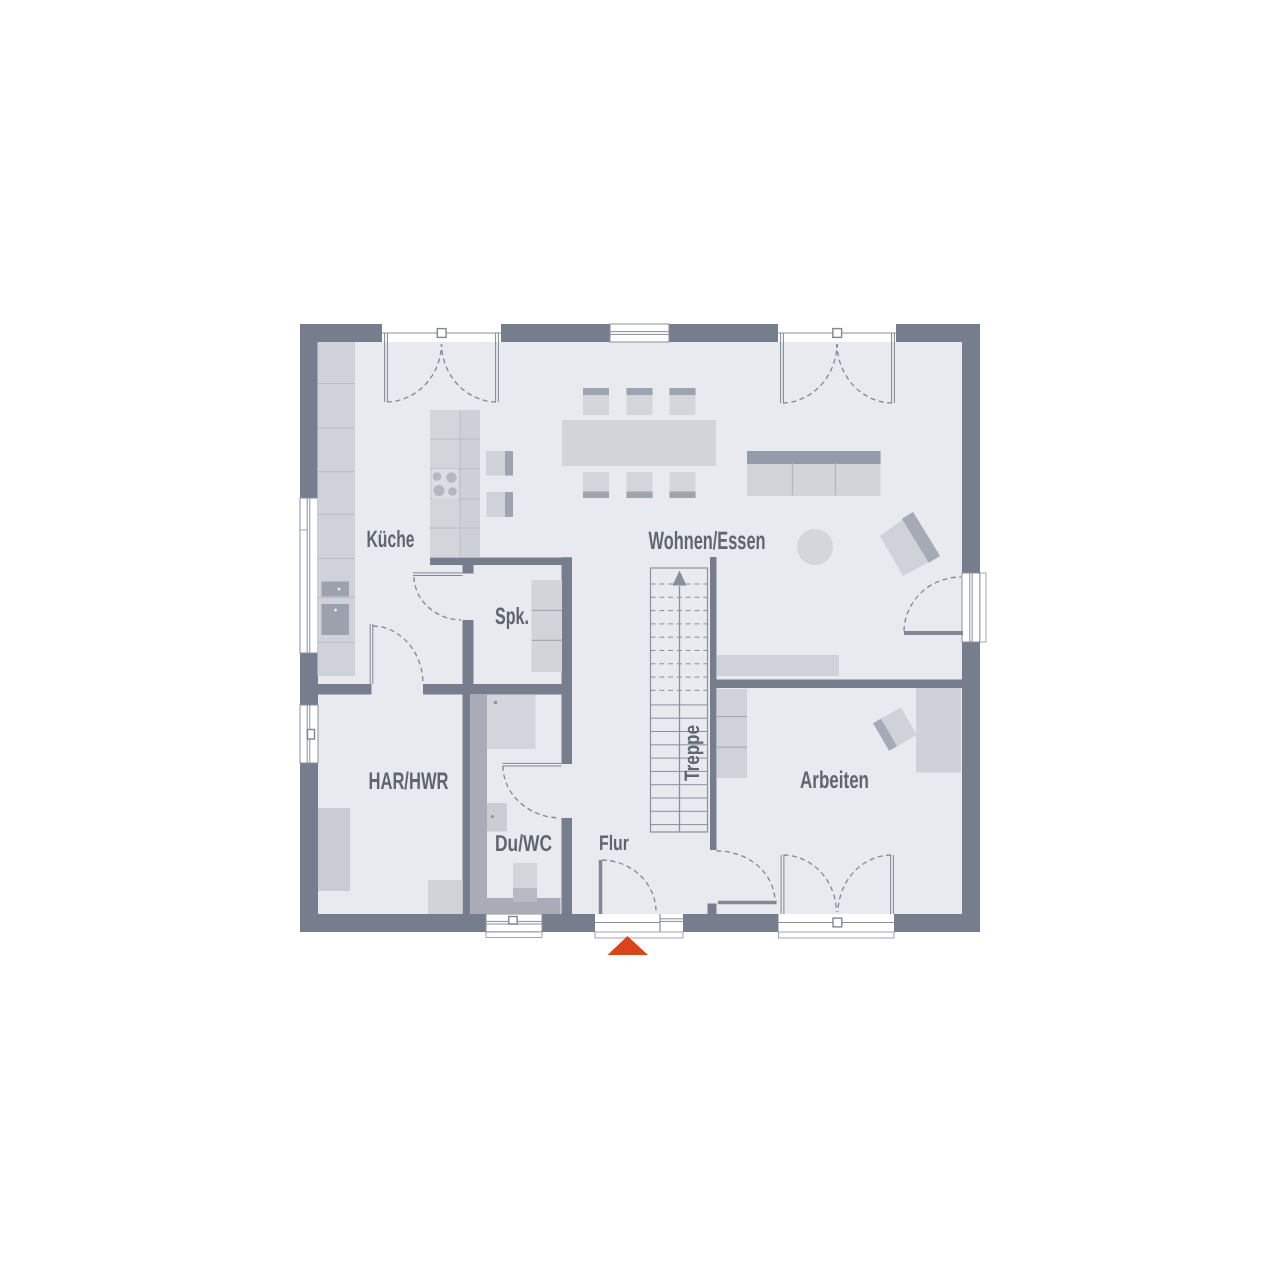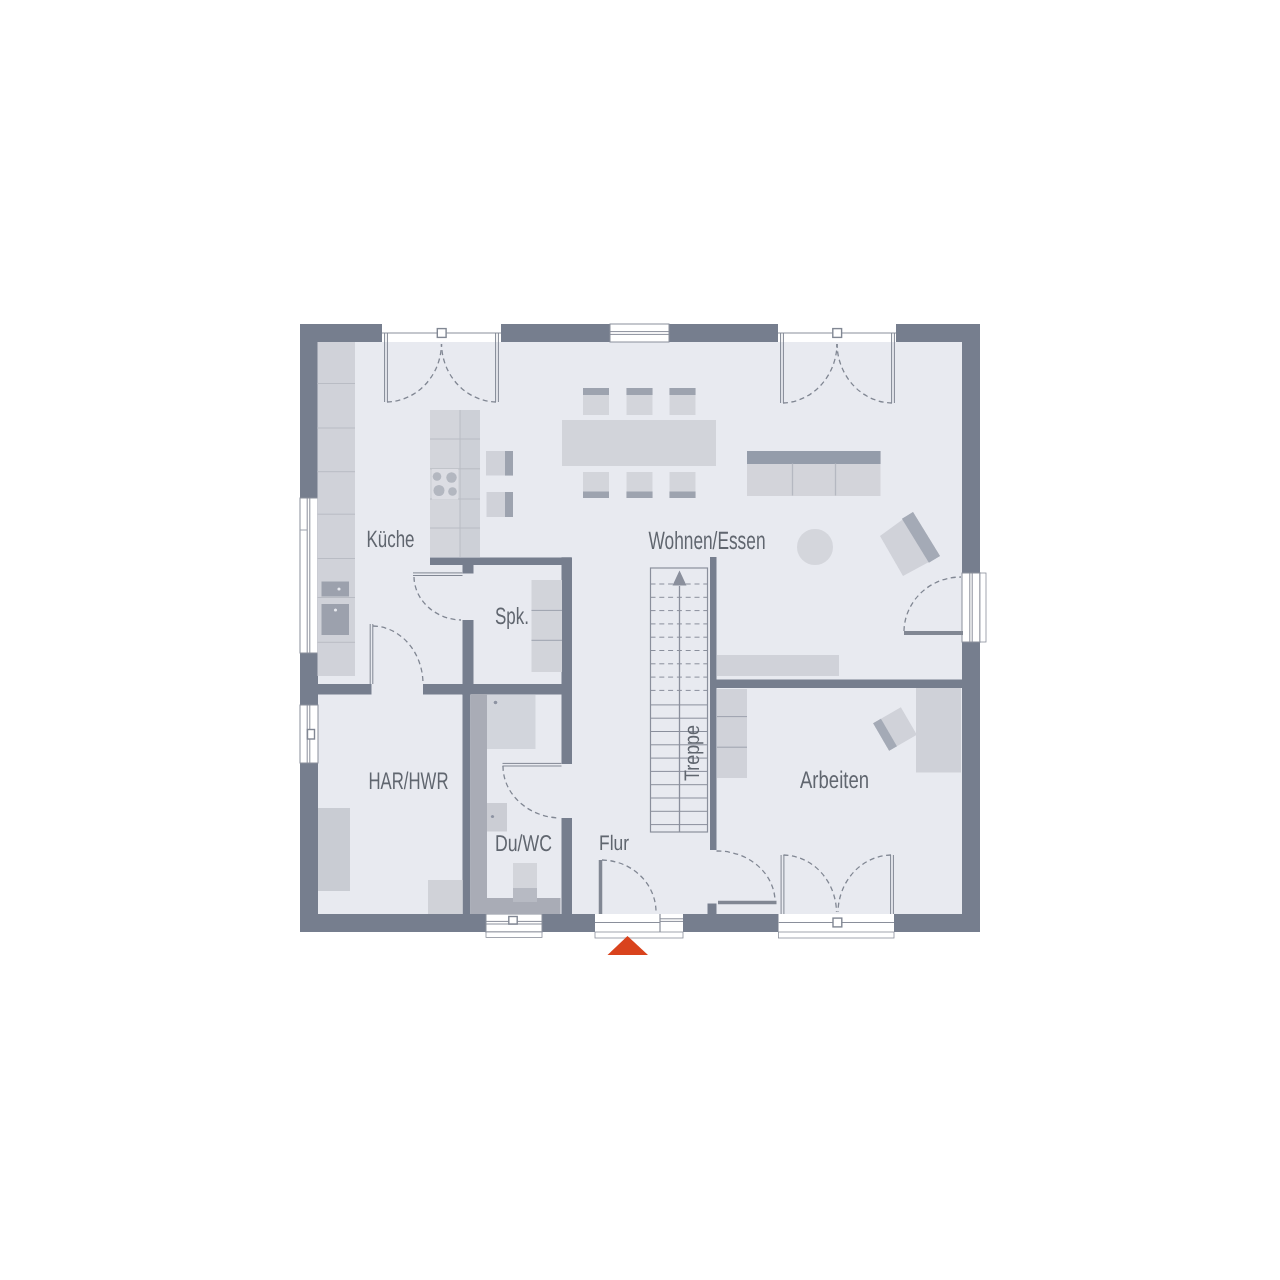--- a/index.html
+++ b/index.html
@@ -1,16 +1,16 @@
 <!DOCTYPE html>
 <html><head>
 <meta charset="utf-8">
 <style>
   html,body{margin:0;padding:0;background:#ffffff;}
-  #page{position:relative;width:1280px;height:1280px;background:#ffffff;font-family:"Liberation Sans", sans-serif;}
+  #page{position:relative;width:1280px;height:1280px;background:#ffffff;font-family:"Liberation Sans", sans-serif;font-weight:bold;}
   svg{position:absolute;top:0;left:0;}
   text{fill:#60666f;-webkit-font-smoothing:antialiased;text-rendering:geometricPrecision;font-family:"Liberation Sans", sans-serif;}
 </style>
 </head>
 <body>
 <div id="page">
 <svg width="1280" height="1280" viewBox="0 0 1280 1280">
 
 <rect x="306" y="330" width="668" height="596" fill="#e8eaf0"></rect>
 

